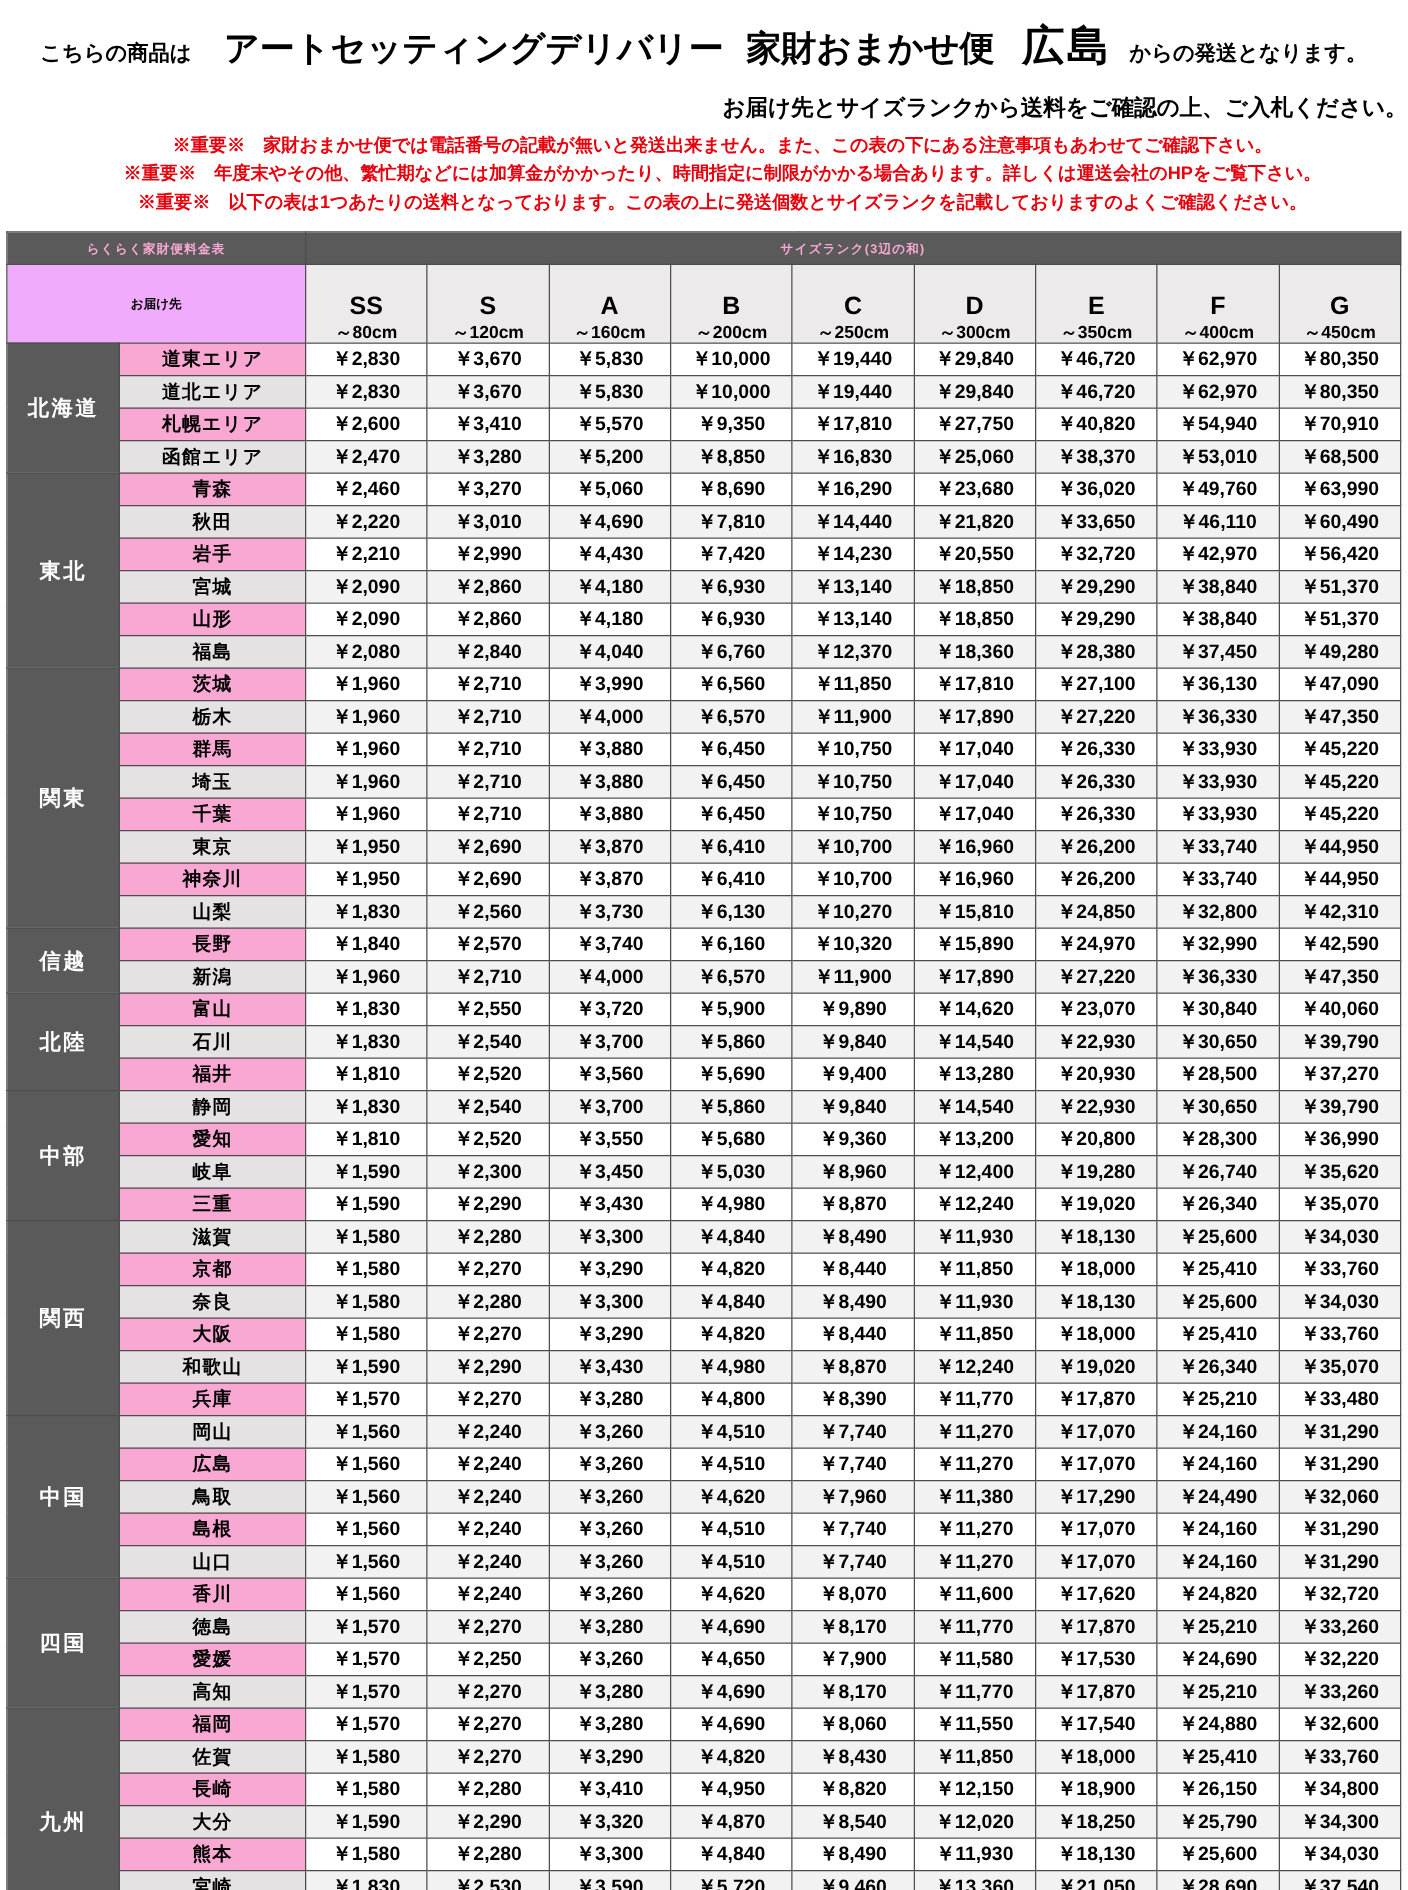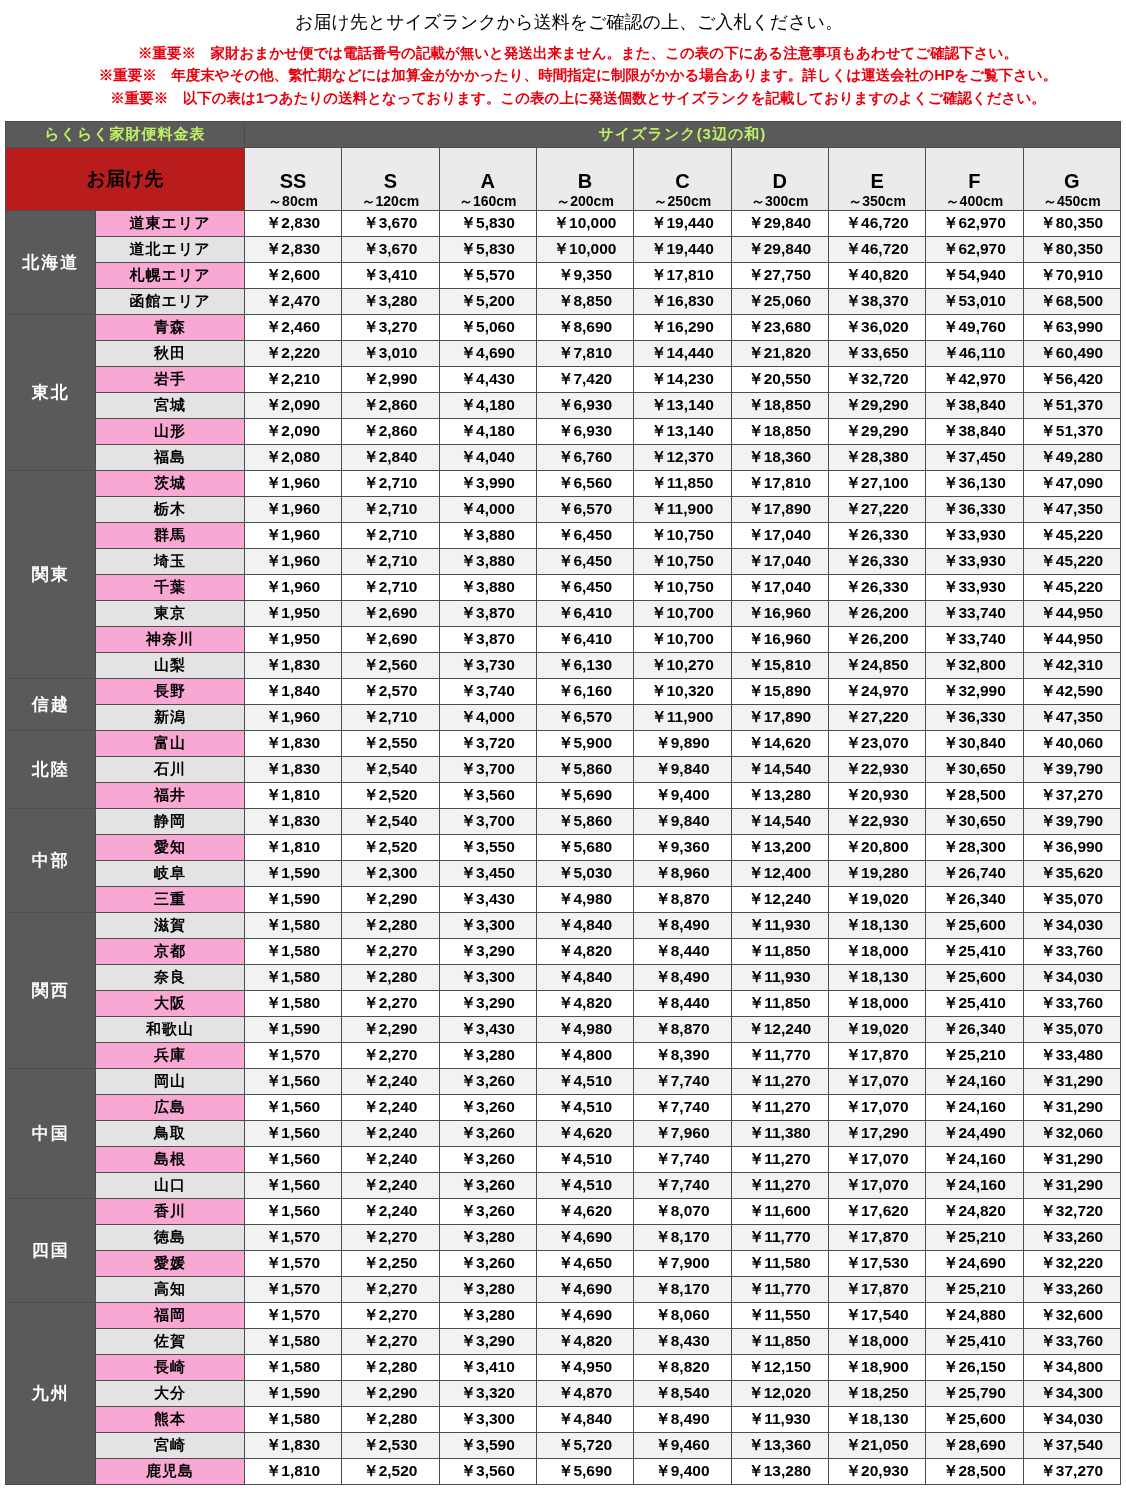--- a/index.html
+++ b/index.html
@@ -47,23 +47,23 @@
     margin-left: 22px;
     letter-spacing: 2px;
   }
   .headline .small-tail {
     font-size: 17px;
     font-weight: bold;
     margin-left: 14px;
   }
 
   .sub-note {
-    text-align: center;
+    text-align: right;
     font-size: 18px;
-    font-weight: normal;
+    font-weight: bold;
     padding: 10px 0 8px 12px;
   }
   .warn {
     text-align: center;
     color: #e8000d;
     font-size: 14.5px;
     font-weight: bold;
     line-height: 1.55;
   }
   .warn-block {
@@ -86,28 +86,28 @@
     text-align: center;
     vertical-align: middle;
     font-weight: bold;
   }
   .col-region { width: 90px; }
   .col-dest   { width: 148px; }
   .col-price  { width: 97px; }
 
   .hdr-dark {
     background: #5a5a5a;
-    color: #bef264;
-    font-size: 15px;
+    color: #f9a8d4;
+    font-size: 10px;
     letter-spacing: 1px;
   }
   .hdr-light {
-    background: #b91c1c;
+    background: #f0abfc;
     color: #000;
-    font-size: 19px;
+    font-size: 10px;
   }
   .hdr-size {
     background: #eceaea;
     font-size: 15px;
     line-height: 1.15;
     padding: 2px 0;
   }
   .hdr-size .rank {
     display: block;
     font-size: 20px;
@@ -134,20 +134,27 @@
     font-size: 15.5px;
   }
   tr.alt .price-cell { background: #f2f2f2; }
   tr.alt .dest-cell { background: #e4e2e2; text-align: center; }
 </style>
 </head>
 <body>
 
 <div class="page">
 
+  <div class="headline">
+    <span class="small-lead">こちらの商品は</span>
+    <span class="service">アートセッティングデリバリー</span>
+    <span class="kazai">家財おまかせ便</span>
+    <span class="area">広島</span>
+    <span class="small-tail">からの発送となります。</span>
+  </div>
 
   <div class="sub-note">お届け先とサイズランクから送料をご確認の上、ご入札ください。</div>
 
   <div class="warn-block">
     <div class="warn">※重要※　家財おまかせ便では電話番号の記載が無いと発送出来ません。また、この表の下にある注意事項もあわせてご確認下さい。</div>
     <div class="warn">※重要※　年度末やその他、繁忙期などには加算金がかかったり、時間指定に制限がかかる場合あります。詳しくは運送会社のHPをご覧下さい。</div>
     <div class="warn">※重要※　以下の表は1つあたりの送料となっております。この表の上に発送個数とサイズランクを記載しておりますのよくご確認ください。</div>
   </div>
 
   <table class="fee">

